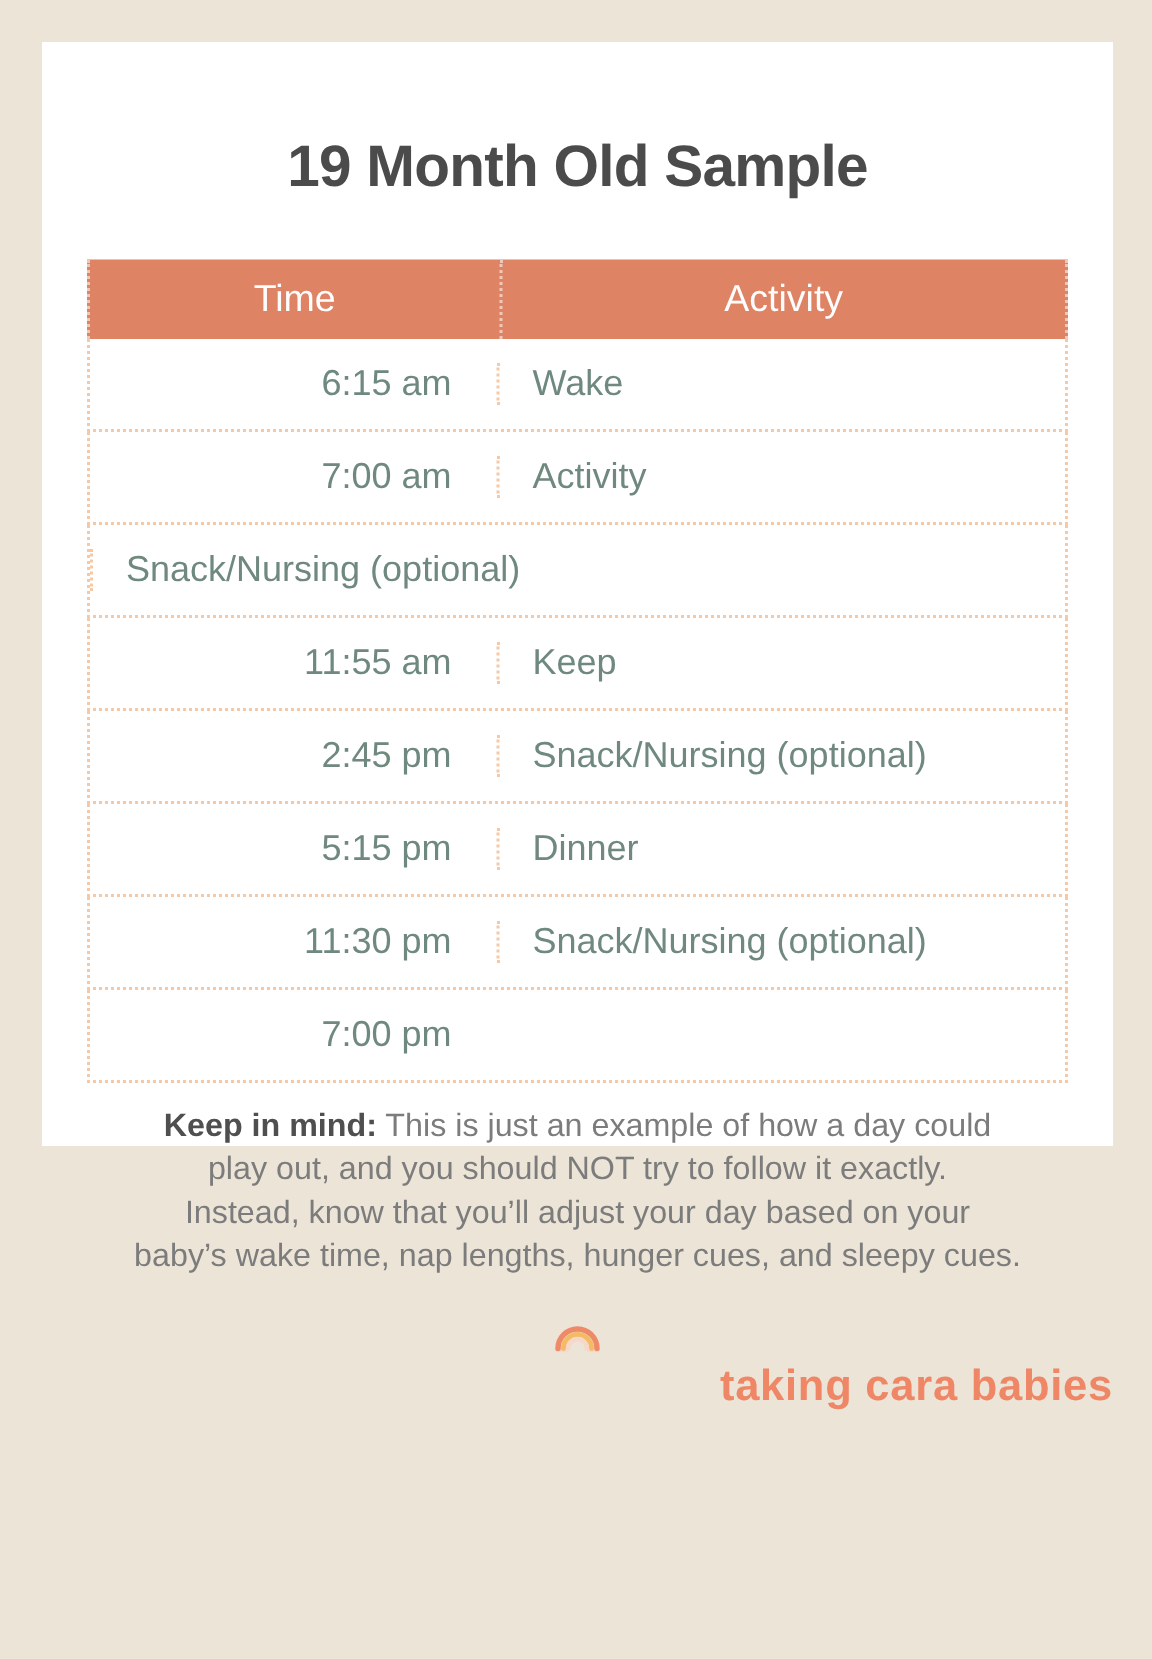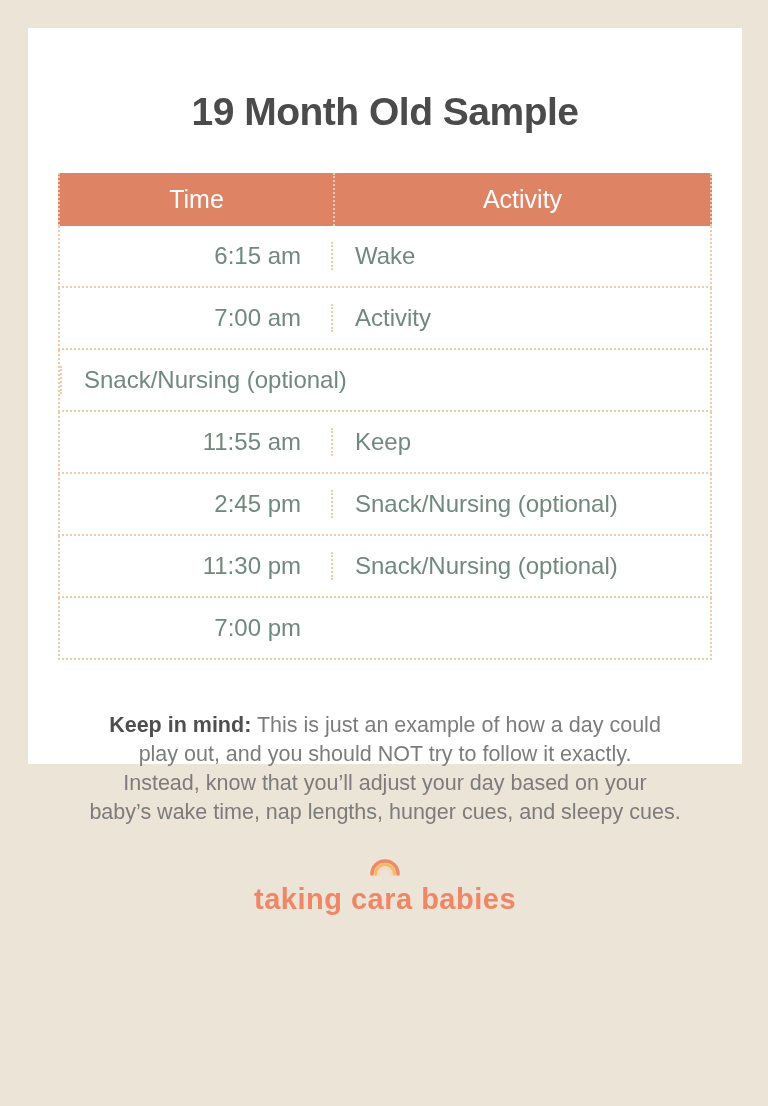--- a/index.html
+++ b/index.html
@@ -45,28 +45,28 @@
   }
   .td {
     color: var(--body-text, #70897e);
     font-size:24px;
     display:flex; align-items:center;
     box-sizing:border-box;
   }
   .td.time-cell { width:271px; justify-content:flex-end; padding-right:30px; }
   .td.act-cell { flex:1; border-left:2px dotted var(--dot, #f6c8a3); padding-left:22px; }
   .note {
-    margin:51px auto 0; width:648px;
+    margin:14px auto 0; width:648px;
     text-align:center;
     color: var(--note-text, #7c7c7c);
     font-size:21.5px; line-height:29px;
     white-space:pre-line;
   }
   .note strong { color: var(--note-label, #4f4f4f); }
-  .logo { margin-top:24px; text-align:center; }
+  .logo { margin-top:24px; text-align:right; }
   .logo svg { display:block; margin:0 auto 5px; }
   .logo-text {
     color: var(--logo-text-color, #ef8767);
     font-size:29px; font-weight:bold; letter-spacing:0.5px;
   }
 </style>
 </head>
 <body>
 
 <div class="card">
@@ -97,20 +97,24 @@
       <div class="td time-cell">11:55 am</div>
       <div class="td act-cell">Keep</div>
     </div>
 
 
     <div class="trow">
       <div class="td time-cell">2:45 pm</div>
       <div class="td act-cell">Snack/Nursing (optional)</div>
     </div>
 
+    <div class="trow">
+      <div class="td time-cell">5:15 pm</div>
+      <div class="td act-cell">Dinner</div>
+    </div>
 
     <div class="trow">
       <div class="td time-cell">11:30 pm</div>
       <div class="td act-cell">Snack/Nursing (optional)</div>
     </div>
 
     <div class="trow">
       <div class="td time-cell">7:00 pm</div>
     </div>
   </div>

